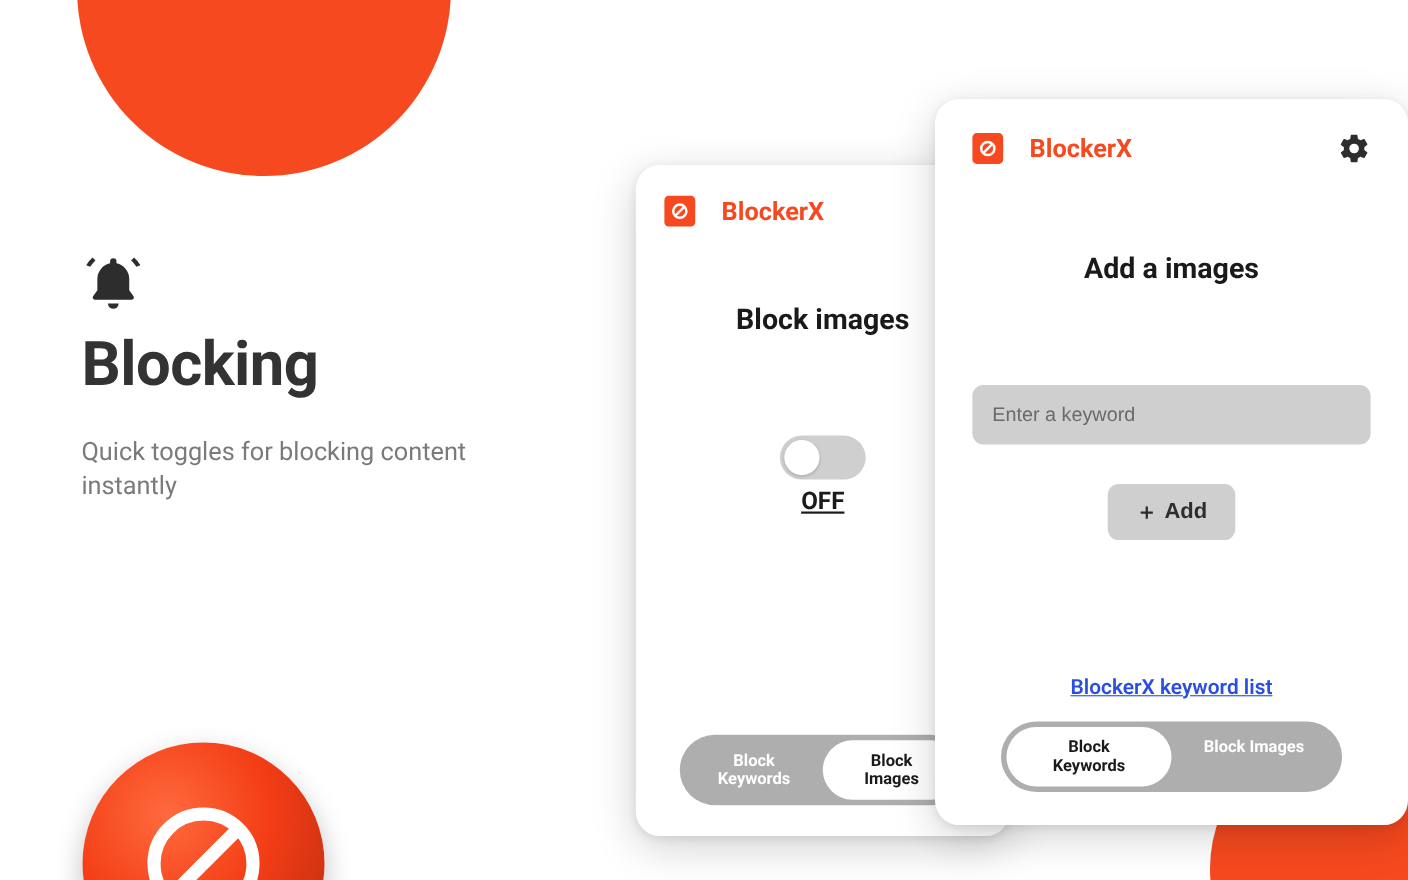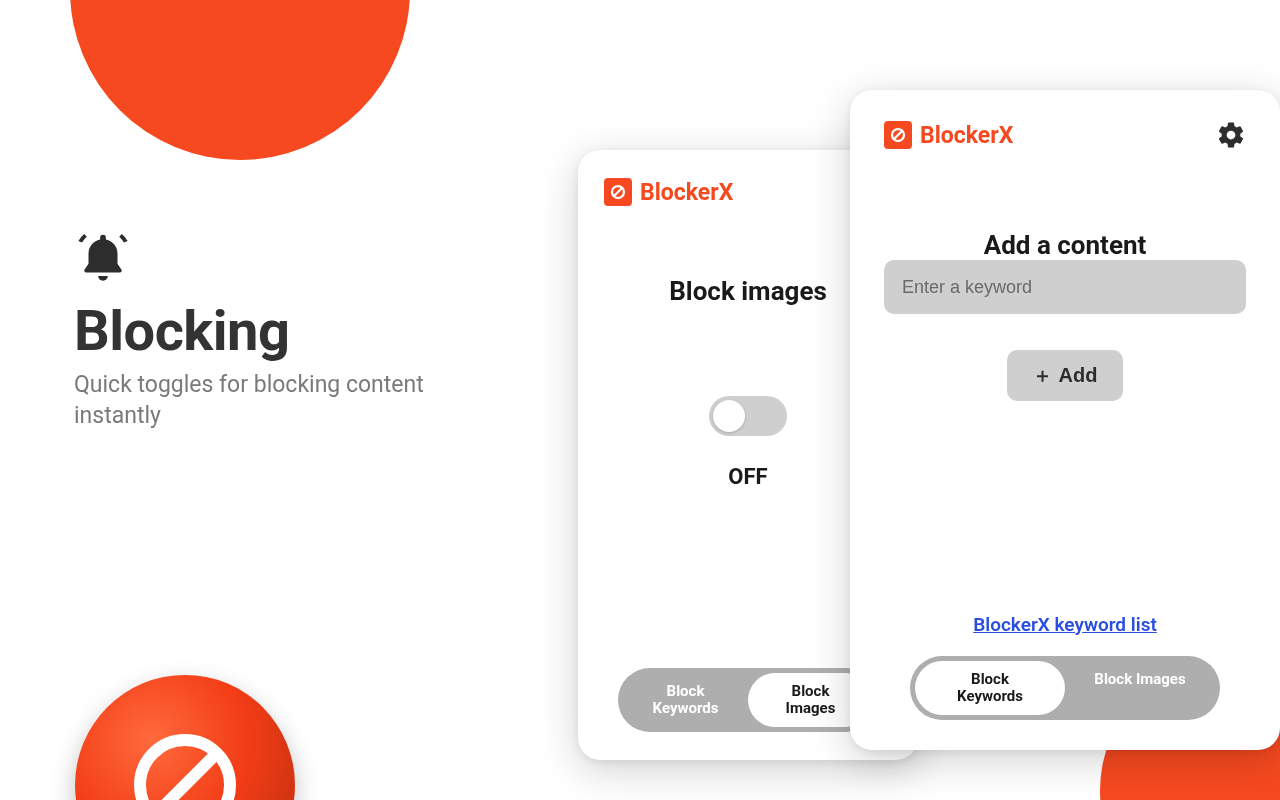--- a/index.html
+++ b/index.html
@@ -46,21 +46,21 @@
     margin-bottom: 10px;
   }
   .hero h1 {
     font-size: 56px;
     line-height: 1.05;
     font-weight: 700;
     color: #333333;
     letter-spacing: -0.5px;
   }
   .hero p {
-    margin-top: 8px;
+    margin-top: 34px;
     font-size: 23px;
     line-height: 1.35;
     color: #7a7a7a;
     font-weight: 400;
   }
 
   
   .sphere {
     position: absolute;
     left: 75px;
@@ -102,21 +102,21 @@
     padding: 30px 34px;
     display: flex;
     flex-direction: column;
     align-items: center;
   }
 
   .card-header {
     display: flex;
     align-items: center;
     width: 100%;
-    gap: 8px;
+    gap: 24px;
   }
   .logo-box {
     width: 28px;
     height: 28px;
     background: #f6491f;
     border-radius: 4px;
     display: flex;
     align-items: center;
     justify-content: center;
   }
@@ -160,25 +160,27 @@
     width: 32px;
     height: 32px;
     background: #ffffff;
     border-radius: 50%;
     box-shadow: 0 1px 3px rgba(0,0,0,0.2);
   }
   .toggle-label {
     font-size: 22px;
     font-weight: 700;
     color: #1a1a1a;
-    margin-top: 28px;
+    margin-top: 8px;
+    text-decoration: underline;
   }
 
   
   .keyword-input {
+    margin-top: 90px;
     width: 100%;
     height: 54px;
     background: #cfcfcf;
     border: none;
     border-radius: 10px;
     padding: 0 18px;
     font-size: 18px;
     color: #be185d;
   }
   .keyword-input::placeholder { color: #6a6a6a; }
@@ -291,21 +293,21 @@
         <circle cx="12" cy="12" r="8"></circle>
         <line x1="7" y1="17" x2="17" y2="7"></line>
       </svg>
     </div>
     <span class="brand">BlockerX</span>
     <svg class="gear" viewBox="0 0 24 24" fill="currentColor">
       <path d="M19.4 13a7.5 7.5 0 0 0 .06-1 7.5 7.5 0 0 0-.06-1l2.1-1.64a.5.5 0 0 0 .12-.64l-2-3.46a.5.5 0 0 0-.6-.22l-2.48 1a7.3 7.3 0 0 0-1.73-1l-.38-2.64A.5.5 0 0 0 13.94 2h-3.88a.5.5 0 0 0-.49.42L9.19 5.06a7.3 7.3 0 0 0-1.73 1l-2.48-1a.5.5 0 0 0-.6.22l-2 3.46a.5.5 0 0 0 .12.64L4.6 11a7.5 7.5 0 0 0-.06 1 7.5 7.5 0 0 0 .06 1l-2.1 1.64a.5.5 0 0 0-.12.64l2 3.46a.5.5 0 0 0 .6.22l2.48-1a7.3 7.3 0 0 0 1.73 1l.38 2.64a.5.5 0 0 0 .49.42h3.88a.5.5 0 0 0 .49-.42l.38-2.64a7.3 7.3 0 0 0 1.73-1l2.48 1a.5.5 0 0 0 .6-.22l2-3.46a.5.5 0 0 0-.12-.64zM12 15.5A3.5 3.5 0 1 1 15.5 12 3.5 3.5 0 0 1 12 15.5z"></path>
     </svg>
   </div>
 
-  <div class="section-title">Add a content</div>
+  <div class="section-title">Add a images</div>
 
   <input class="keyword-input" type="text" placeholder="Enter a keyword" style="">
 
   <button class="add-btn">
     <span>＋</span>
     <span>Add</span>
   </button>
 
   <a class="link-blocked">BlockerX keyword list</a>
 

